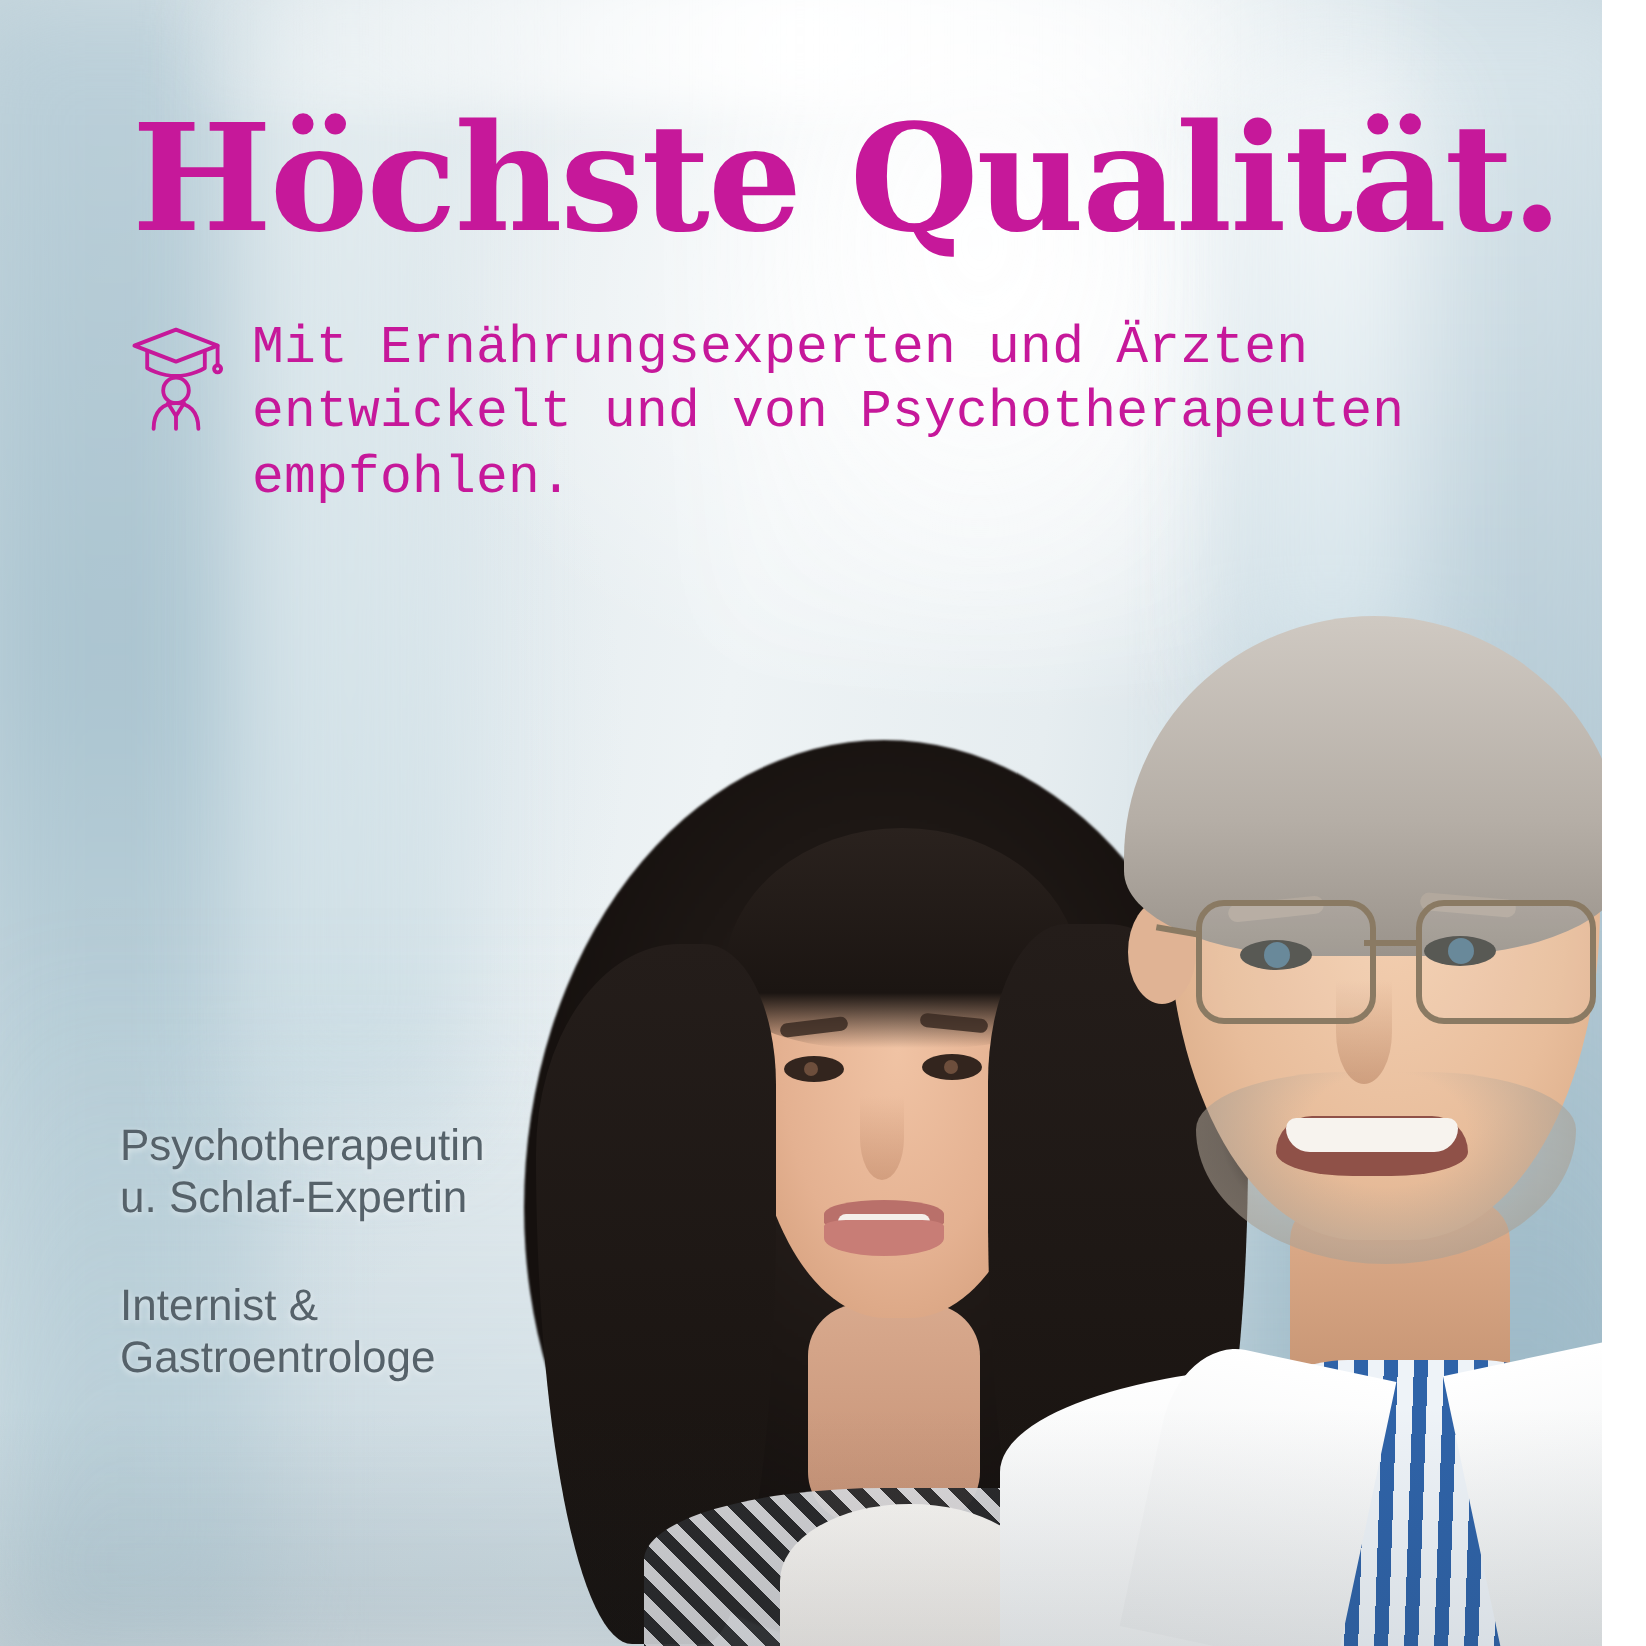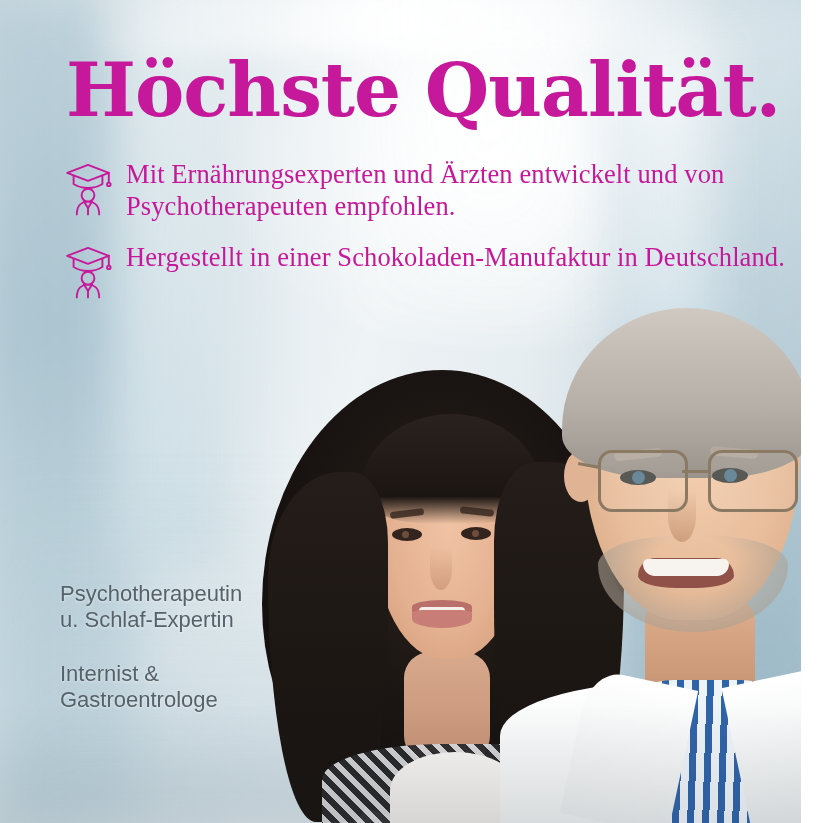--- a/index.html
+++ b/index.html
@@ -75,21 +75,21 @@
     margin-bottom: 18px;
   }
   .bullet-icon {
     flex: 0 0 auto;
     width: 52px;
     height: 56px;
     margin-right: 12px;
     margin-top: 2px;
   }
   .bullet-text {
-    font-family: Liberation Serif, serif;
+    font-family: Liberation Mono, monospace;
     font-size: 26.5px;
     line-height: 1.22;
     color: #c6189a;
     letter-spacing: .1px;
   }
 
   
   .credits {
     position: absolute;
     left: 60px;
@@ -105,21 +105,20 @@
     color: #2b3338;
     letter-spacing: .2px;
   }
   .credit-role {
     font-family: "Liberation Sans", sans-serif;
     font-weight: 400;
     font-size: 22px;
     line-height: 1.18;
     color: #56626a;
     white-space: pre-line;
-    margin-top: 21px;
   }
   .credit-block + .credit-block { margin-top: 28px; }
 
   
   .people { position: absolute; inset: 0; }
 
   
   .woman { position: absolute; left: 262px; top: 352px; width: 360px; height: 471px; }
   .w-hair-back {
     position: absolute; left: 0; top: 18px; width: 360px; height: 450px;
@@ -368,37 +367,20 @@
             <circle cx="32" cy="44" r="8"></circle>
             <path d="M18 68 C18 57 24 52 32 52 C40 52 46 57 46 68"></path>
             <path d="M27 52 L32 60 L37 52"></path>
             <path d="M32 60 L32 68"></path>
           </g>
         </svg>
       </span>
       <span class="bullet-text">Mit Ernährungsexperten und Ärzten entwickelt und von Psychotherapeuten empfohlen.</span>
     </div>
 
-    <div class="bullet-row">
-      <span class="bullet-icon">
-        <svg viewBox="0 0 64 70" width="52" height="56" aria-hidden="true">
-          <g fill="none" stroke="#c6189a" stroke-width="2.4" stroke-linejoin="round" stroke-linecap="round">
-            <path d="M6 16 L32 6 L58 16 L32 26 Z"></path>
-            <path d="M14 20 L14 30 C14 30 22 35 32 35 C42 35 50 30 50 30 L50 20"></path>
-            <path d="M58 16 L58 28"></path>
-            <circle cx="58" cy="30.5" r="2.2"></circle>
-            <circle cx="32" cy="44" r="8"></circle>
-            <path d="M18 68 C18 57 24 52 32 52 C40 52 46 57 46 68"></path>
-            <path d="M27 52 L32 60 L37 52"></path>
-            <path d="M32 60 L32 68"></path>
-          </g>
-        </svg>
-      </span>
-      <span class="bullet-text">Hergestellt in einer Schokoladen-Manufaktur in Deutschland.</span>
-    </div>
 
   </div>
 
   <div class="credits">
     <div class="credit-block">
       <div class="credit-role">Psychotherapeutin
 u. Schlaf-Expertin</div>
     </div>
     <div class="credit-block">
       <div class="credit-role">Internist &amp;

